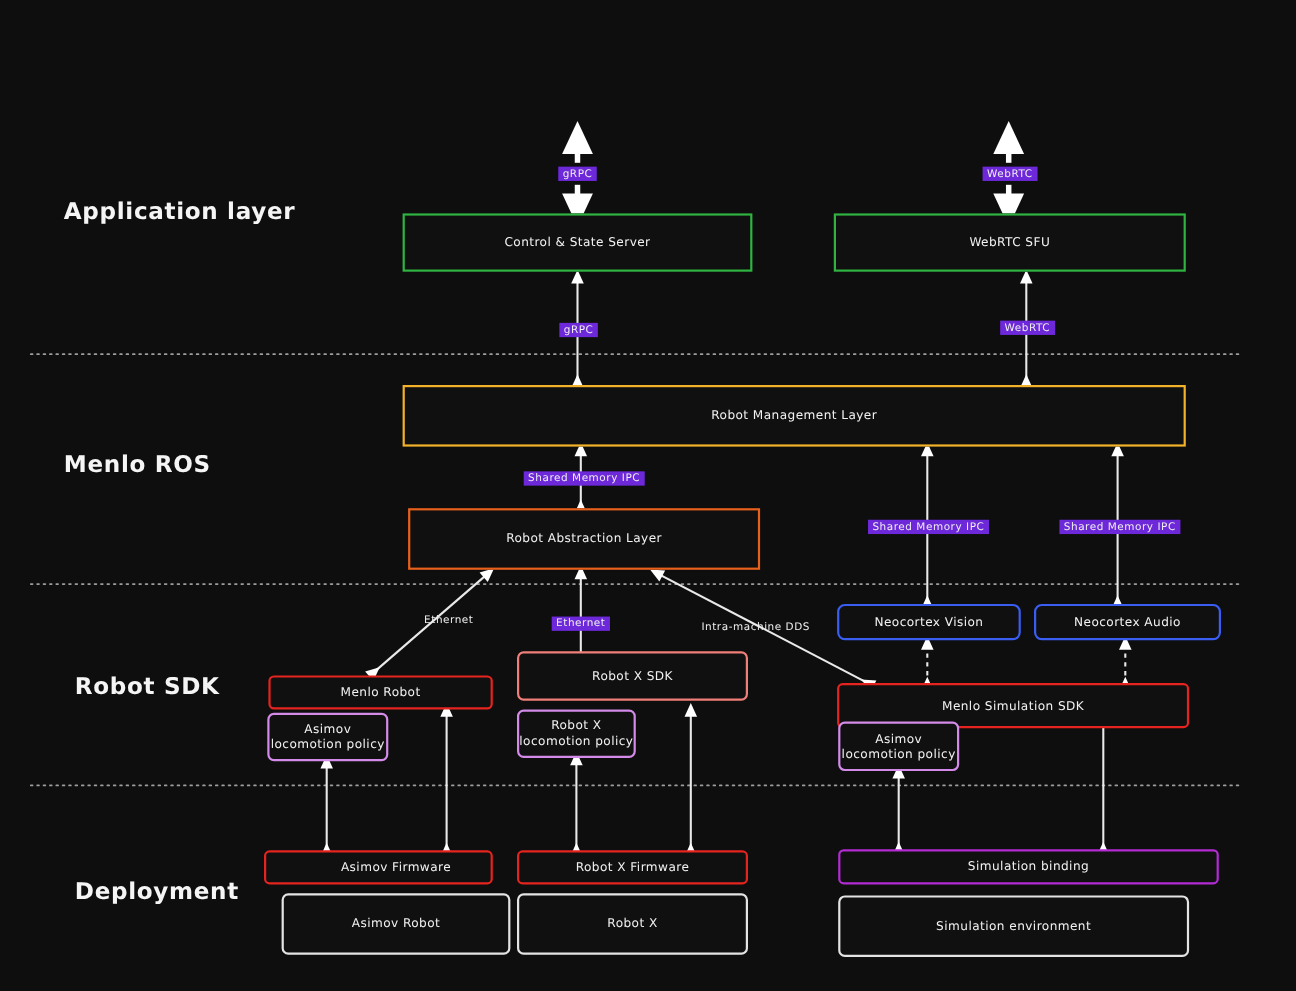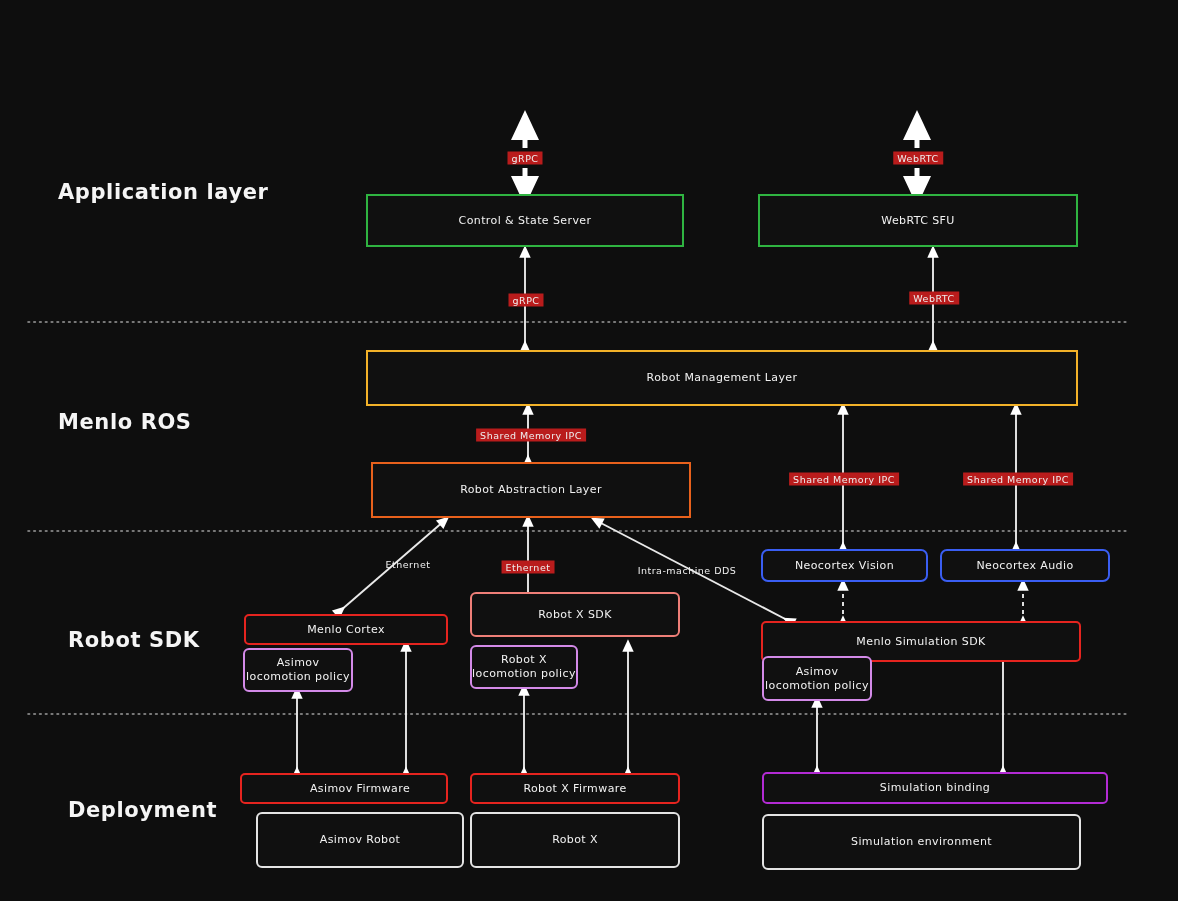--- a/index.html
+++ b/index.html
@@ -53,21 +53,21 @@
     font-weight:700;
     letter-spacing:.6px;
     z-index:3;
     white-space:nowrap;
   }
   .edge-label{
     position:absolute;
     color:#efefef;
     font-size:9.5px;
     letter-spacing:.5px;
-    background:#b91c1c;
+    background:#6d28d9;
     padding:1px 4px;
     white-space:nowrap;
     z-index:4;
     transform:translate(-50%,-50%);
   }
   .edge-label.noplate{background:transparent;}
 </style>
 </head>
 <body>
 
@@ -131,37 +131,37 @@
     </g>
 
     <g stroke="#e9e9e9" stroke-width="1.9" fill="none" stroke-dasharray="4 4">
       <line x1="843" y1="622" x2="843" y2="585" marker-start="url(#ah-dash)" marker-end="url(#ah-dash)"></line>
       <line x1="1023" y1="622" x2="1023" y2="585" marker-start="url(#ah-dash)" marker-end="url(#ah-dash)"></line>
     </g>
   </svg>
 
   <div class="section-label" style="left:58px;top:180px;">Application layer</div>
   <div class="section-label" style="left:58px;top:410px;">Menlo ROS</div>
-  <div class="section-label" style="left:68px;top:612px;margin-top:16px;">Robot SDK</div>
+  <div class="section-label" style="left:68px;top:612px;">Robot SDK</div>
   <div class="section-label" style="left:68px;top:798px;">Deployment</div>
 
 
   <div class="box box-green" style="left:366px;top:194px;width:318px;height:53px;">Control &amp; State Server</div>
 
   <div class="box box-green" style="left:758px;top:194px;width:320px;height:53px;">WebRTC SFU</div>
 
   <div class="box box-amber" style="left:366px;top:350px;width:712px;height:56px;">Robot Management Layer</div>
 
   <div class="box box-orange" style="left:371px;top:462px;width:320px;height:56px;">Robot Abstraction Layer</div>
 
   <div class="box box-blue" style="left:761px;top:549px;width:167px;height:33px;">Neocortex Vision</div>
 
   <div class="box box-blue" style="left:940px;top:549px;width:170px;height:33px;">Neocortex Audio</div>
 
-  <div class="box box-red" style="left:244px;top:614px;width:204px;height:31px;">Menlo Cortex</div>
+  <div class="box box-red" style="left:244px;top:614px;width:204px;height:31px;">Menlo Robot</div>
 
   <div class="box box-salmon" style="left:470px;top:592px;width:210px;height:45px;text-align:right;">Robot X SDK</div>
 
   <div class="box box-red" style="left:761px;top:621px;width:320px;height:41px;">Menlo Simulation SDK</div>
 
   <div class="box box-violet" style="left:243px;top:648px;width:110px;height:44px;white-space:pre-line;">Asimov
 locomotion policy</div>
 
   <div class="box box-violet" style="left:470px;top:645px;width:108px;height:44px;white-space:pre-line;">Robot X
 locomotion policy</div>

